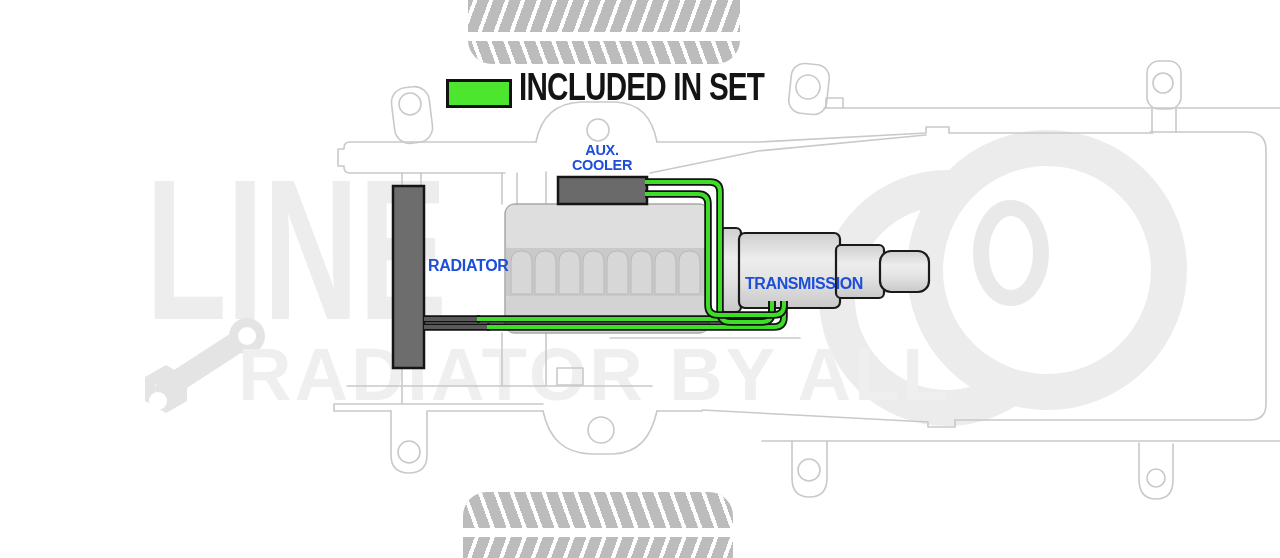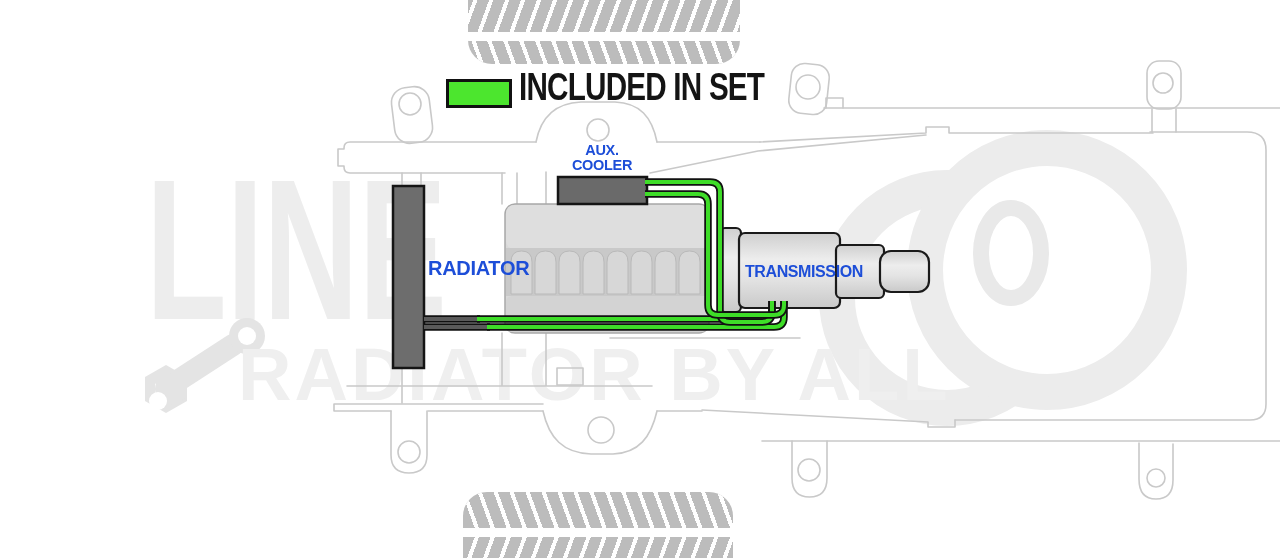--- a/index.html
+++ b/index.html
@@ -18,23 +18,23 @@
   .tread{position:absolute;left:0;right:0;}
   .tread-a{background:repeating-linear-gradient(110deg,rgba(0,0,0,0) 0 11px,#ffffff 11px 15px);}
   .tread-b{background:repeating-linear-gradient(70deg,rgba(0,0,0,0) 0 11px,#ffffff 11px 15px);}
   .tire-band{position:absolute;left:0;right:0;height:9px;background:#ffffff;}
   
   .legend-swatch{left:446px;top:79px;width:60px;height:23px;background:#4ce62e;border:3px solid #111111;}
   .legend-label{left:519px;top:68px;font-size:38px;line-height:38px;font-weight:bold;color:#141414;
                 letter-spacing:-1px;transform:scaleX(0.78);transform-origin:left top;white-space:nowrap;}
   
   .part-label{font-weight:bold;color:#1d4ed8;white-space:nowrap;}
-  .lbl-radiator{left:428px;top:257px;width:72px;font-size:20px;text-align:center;letter-spacing:-0.3px;}
+  .lbl-radiator{left:428px;top:257px;width:72px;font-size:16px;text-align:center;letter-spacing:-0.3px;}
   .lbl-aux{left:559px;top:143px;width:86px;font-size:14.5px;line-height:15px;text-align:center;letter-spacing:-0.3px;}
-  .lbl-trans{left:745px;top:263px;width:116px;font-size:16px;text-align:center;letter-spacing:-0.4px;}
+  .lbl-trans{left:745px;top:275px;width:116px;font-size:16px;text-align:center;letter-spacing:-0.4px;}
   svg{position:absolute;left:0;top:0;}
 </style>
 </head>
 <body>
 
 <div class="stage">
 
   <div class="abs wm-brand">LINE</div>
   <svg width="1280" height="558">
     <circle cx="947" cy="298" r="110" fill="none" stroke="#ececec" stroke-width="36"></circle>

